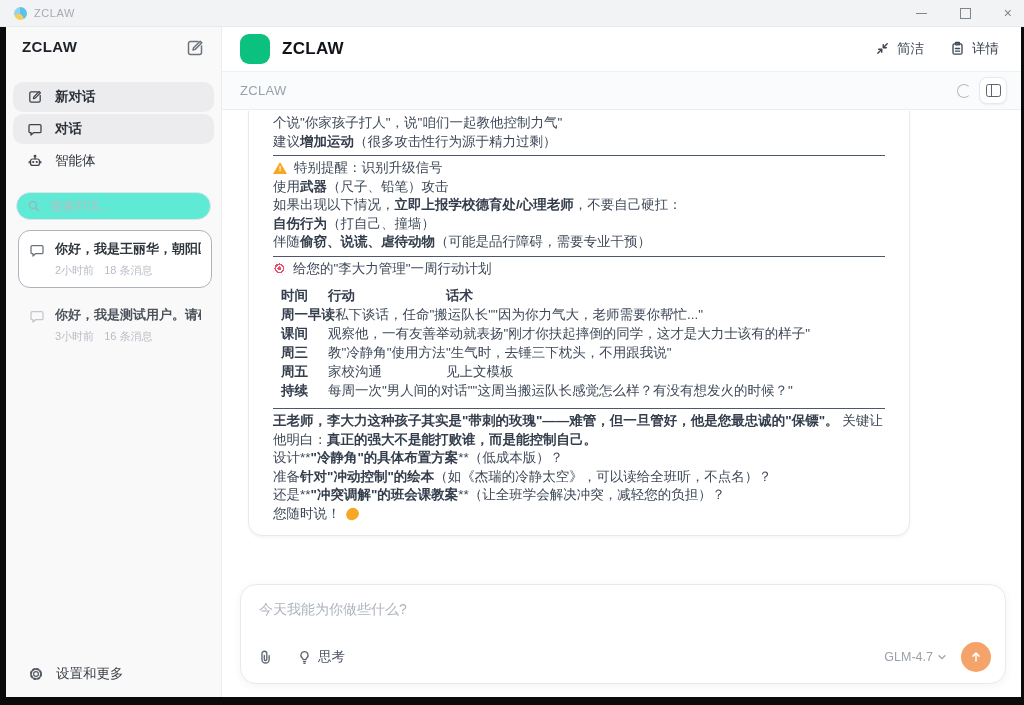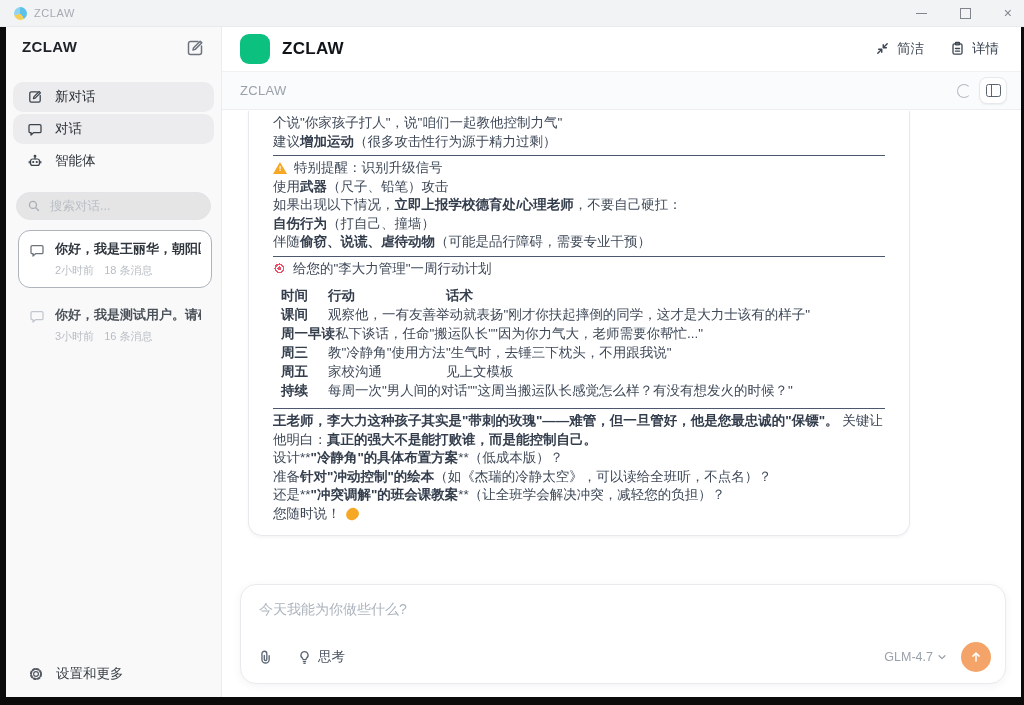--- a/index.html
+++ b/index.html
@@ -24,23 +24,23 @@
 
   
   .sidebar{position:absolute;left:0;top:0;width:216px;height:671px;background:#f9f9fa;
            border-right:1px solid #ececef;box-sizing:border-box;}
   .sb-header{position:relative;height:44px;padding:12px 16px 0;box-sizing:border-box;}
   .sb-title{font-size:15px;font-weight:700;color:#1d2228;letter-spacing:.4px;}
   .sb-edit{position:absolute;right:16px;top:12px;width:20px;height:20px;color:#6d747d;cursor:pointer;}
   .sb-nav{margin:12px 7px 0;}
   .nav-item{display:flex;align-items:center;gap:12px;height:30px;padding:0 14px;margin-bottom:2px;
             border-radius:10px;font-size:13.5px;color:#2b3137;}
-  .nav-item.filled{background:#ececee;}
+  .nav-item.filled{background:#ececee;font-weight:bold;}
   .nav-ic{width:16px;height:16px;color:#3c434b;flex:0 0 auto;}
-  .sb-search{margin:16px 10px 0;height:28px;border:1px solid #e3e4e8;border-radius:14px;background:#e5e5e5;
+  .sb-search{margin:16px 10px 0;height:28px;border:1px solid #e3e4e8;border-radius:14px;background:#5eead4;
              display:flex;align-items:center;gap:7px;padding:0 10px;box-sizing:border-box;}
   .sb-search input{border:0;outline:0;background:transparent;font-size:12.5px;color:#555;width:100%;
                    font-family:inherit;}
   .sb-search input::placeholder{color:#b9bec5;}
   .sb-convs{margin:10px 9px 0 12px;}
   .conv{display:flex;gap:10px;padding:9px 10px;border-radius:12px;border:1px solid transparent;margin-bottom:8px;}
   .conv.selected{background:#fff;border-color:#aeb4bb;}
   .conv-ic{width:16px;height:16px;margin-top:2px;color:#6c737b;flex:0 0 auto;}
   .conv.dim .conv-ic{color:#c2c7cd;}
   .conv-title{font-size:13px;font-weight:700;color:#2f353c;white-space:nowrap;overflow:hidden;}
@@ -270,28 +270,28 @@
             <div class="mline"><span>伴随</span><span class="b">偷窃、说谎、虐待动物</span><span>（可能是品行障碍，需要专业干预）</span></div>
             <div class="mhr"></div>
             <div class="mline"><span class="em target-icon"></span><span>给您的"李大力管理"一周行动计划</span></div>
             <div class="mtable">
               <div class="trow thead">
                 <span class="tc tc1">时间</span>
                 <span class="tc tc2">行动</span>
                 <span class="tc tc3">话术</span>
               </div>
               <div class="trow">
+                <span class="tc tc1">周一早读</span>
+                <span class="tc tc2">私下谈话，任命"搬运队长"</span>
+                <span class="tc tc3">"因为你力气大，老师需要你帮忙..."</span>
+              </div>
+              <div class="trow">
                 <span class="tc tc1">课间</span>
                 <span class="tc tc2">观察他，一有友善举动就表扬</span>
                 <span class="tc tc3">"刚才你扶起摔倒的同学，这才是大力士该有的样子"</span>
-              </div>
-              <div class="trow">
-                <span class="tc tc1">周一早读</span>
-                <span class="tc tc2">私下谈话，任命"搬运队长"</span>
-                <span class="tc tc3">"因为你力气大，老师需要你帮忙..."</span>
               </div>
               <div class="trow">
                 <span class="tc tc1">周三</span>
                 <span class="tc tc2">教"冷静角"使用方法</span>
                 <span class="tc tc3">"生气时，去锤三下枕头，不用跟我说"</span>
               </div>
               <div class="trow">
                 <span class="tc tc1">周五</span>
                 <span class="tc tc2">家校沟通</span>
                 <span class="tc tc3">见上文模板</span>

